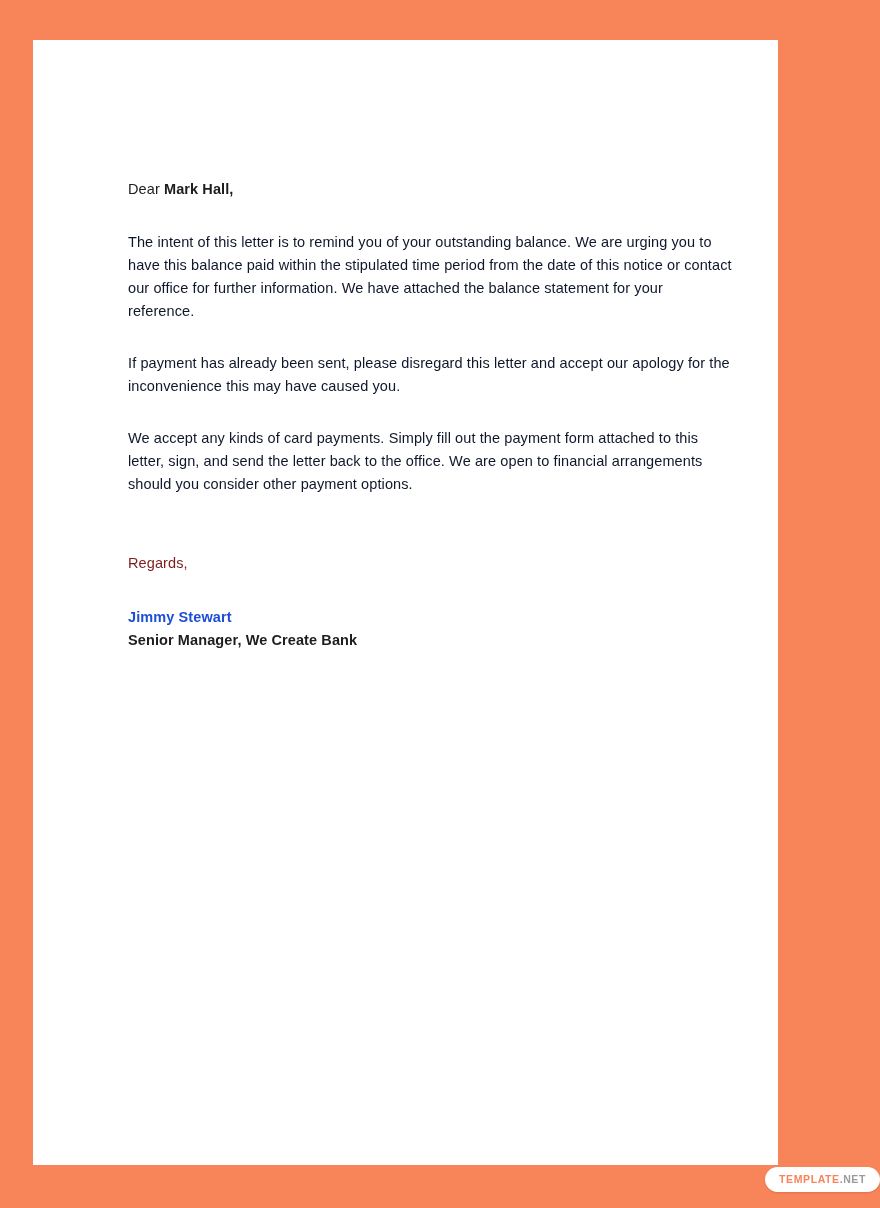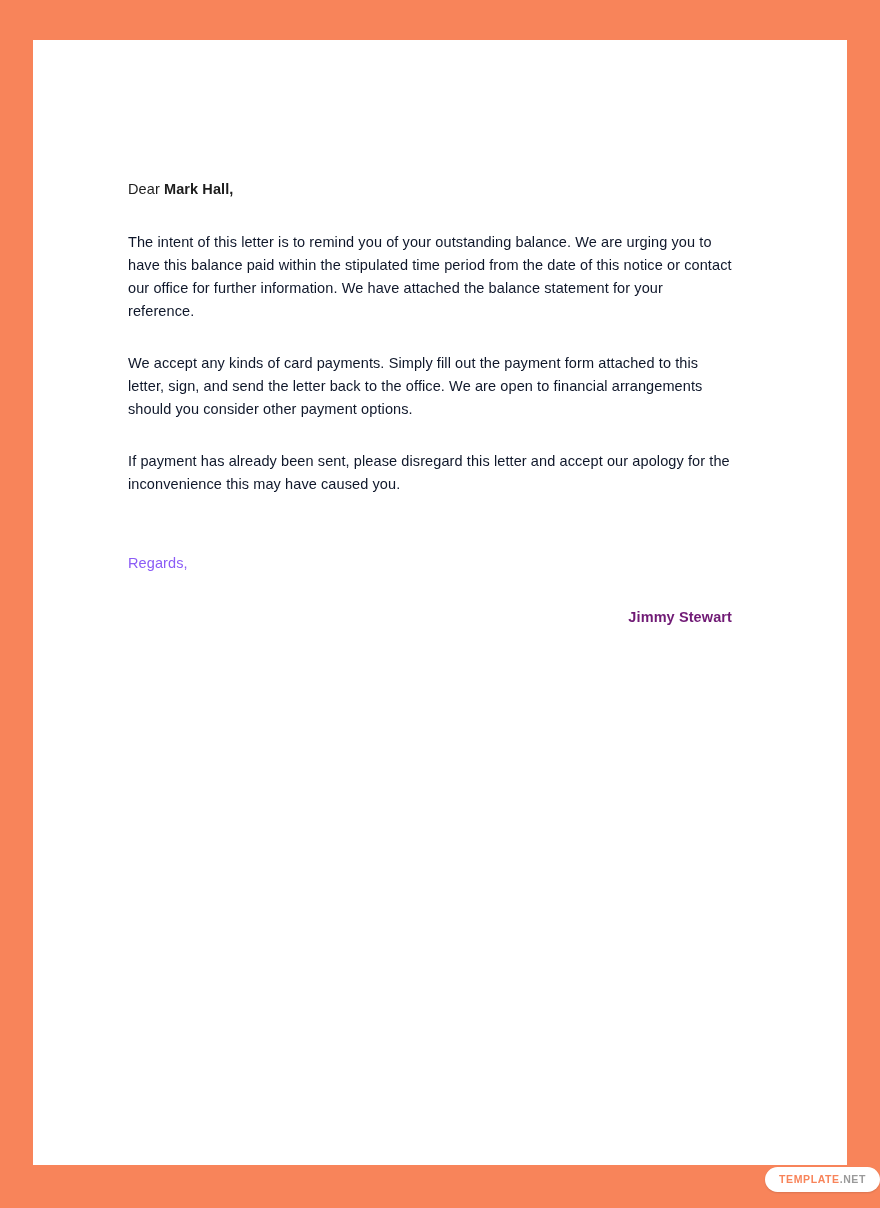--- a/index.html
+++ b/index.html
@@ -19,21 +19,21 @@
     left: 0;
     top: 0;
     width: 880px;
     height: 1208px;
     background: #f8845a;
   }
   .document-sheet {
     position: absolute;
     left: 33px;
     top: 40px;
-    width: 814px;
+    width: 745px;
     height: 1125px;
     background: #ffffff;
   }
   .letter-body {
     position: absolute;
     left: 95px;
     top: 138px;
     width: 604px;
   }
   .salutation {
@@ -49,33 +49,32 @@
   .para {
     font-size: 14.5px;
     color: #0f172a;
     line-height: 1.58;
     margin: 0 0 29px 0;
     letter-spacing: 0.1px;
     text-align: left;
   }
   .closing {
     font-size: 14.5px;
-    color: #8b5cf6;
+    color: #7f1d1d;
     line-height: 1.55;
     margin: 56px 0 32px 0;
     letter-spacing: 0.1px;
   }
   .signer-name {
     font-size: 14.5px;
     font-weight: bold;
-    color: #701a75;
+    color: #1d4ed8;
     line-height: 1.6;
     margin: 0;
     letter-spacing: 0.1px;
-    text-align: right;
   }
   .signer-title {
     font-size: 14.5px;
     font-weight: bold;
     color: #1d1d1d;
     line-height: 1.6;
     margin: 0;
     letter-spacing: 0.1px;
   }
   .watermark {
@@ -105,27 +104,28 @@
 <div class="page-backdrop"></div>
 
 <div class="document-sheet">
 
   <div class="letter-body">
 
     <p class="salutation"><span>Dear </span><span class="recipient">Mark Hall,</span></p>
 
     <p class="para">The intent of this letter is to remind you of your outstanding balance. We are urging you to have this balance paid within the stipulated time period from the date of this notice or contact our office for further information. We have attached the balance statement for your reference.</p>
 
+    <p class="para">If payment has already been sent, please disregard this letter and accept our apology for the inconvenience this may have caused you.</p>
+
     <p class="para">We accept any kinds of card payments. Simply fill out the payment form attached to this letter, sign, and send the letter back to the office. We are open to financial arrangements should you consider other payment options.</p>
-
-    <p class="para">If payment has already been sent, please disregard this letter and accept our apology for the inconvenience this may have caused you.</p>
 
     <p class="closing">Regards,</p>
 
     <p class="signer-name">Jimmy Stewart</p>
+    <p class="signer-title">Senior Manager, We Create Bank</p>
 
   </div>
 
 </div>
 
 <div class="watermark">
   <span class="wm-text"><span>TEMPLATE</span><span class="wm-suffix">.NET</span></span>
 </div>
 
 </body></html>

